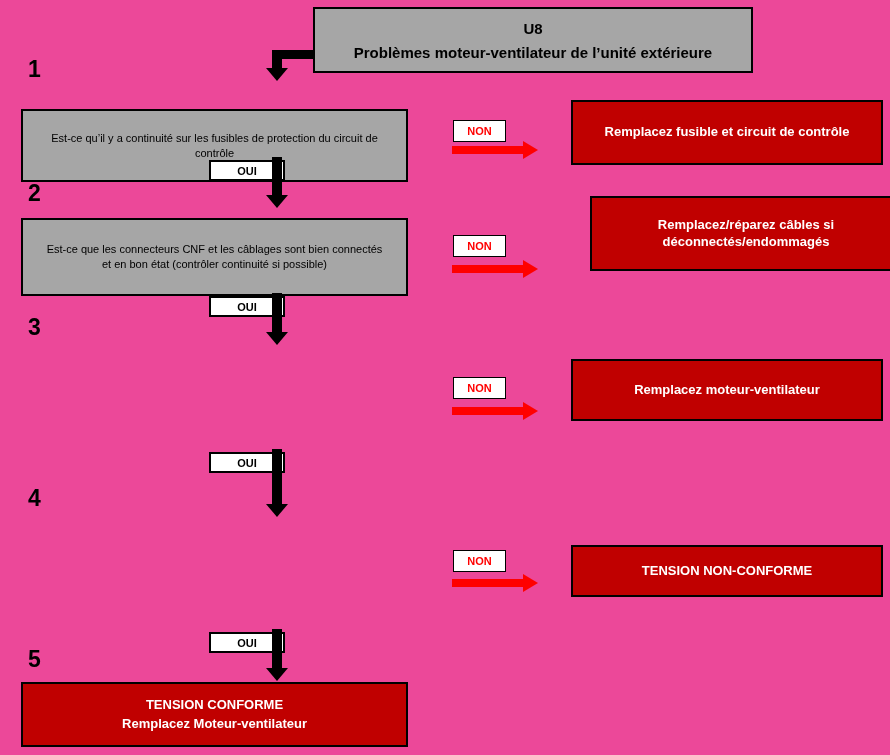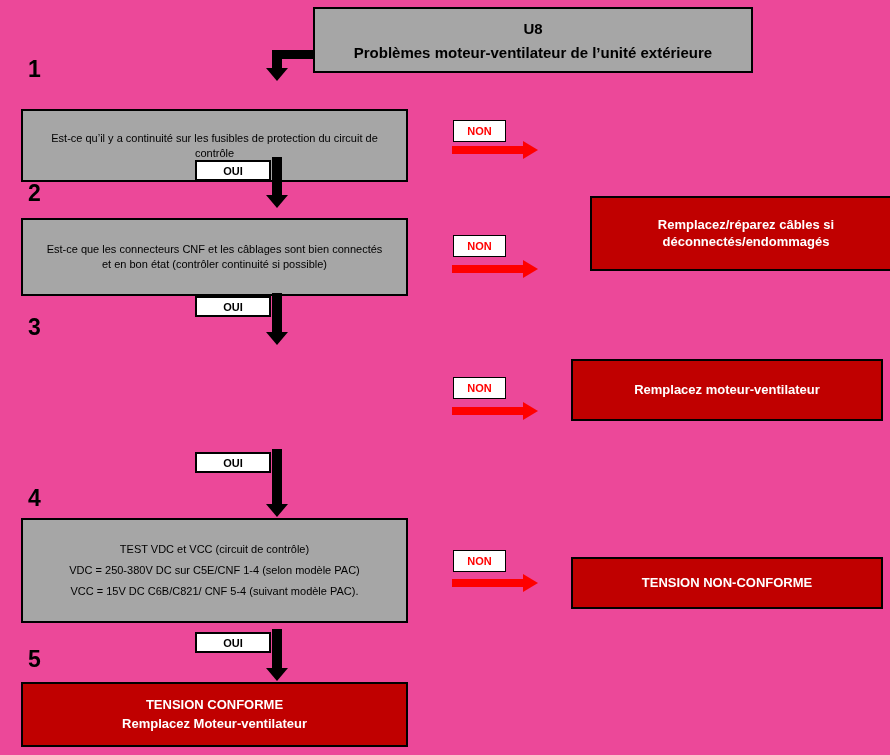--- a/index.html
+++ b/index.html
@@ -33,21 +33,21 @@
   }
   .stepnum {
     position: absolute; left: 28px; color: #000;
     font-size: 23px; font-weight: bold; line-height: 1;
   }
   .tag {
     position: absolute; box-sizing: border-box; background: #fff;
     display: flex; justify-content: center; align-items: center;
     font-weight: bold; font-size: 11px;
   }
-  .tag.oui { left: 195px; width: 76px; height: 21px; border: 2px solid #000; color: #000; }
+  .tag.oui { left: 209px; width: 76px; height: 21px; border: 2px solid #000; color: #000; }
   .tag.non { left: 453px; width: 53px; height: 22px; border: 1.5px solid #000; color: #ff0000; }
   .vbar { position: absolute; left: 272px; width: 10px; background: #000; }
   .vhead {
     position: absolute; left: 266px; width: 0; height: 0;
     border-left: 11px solid transparent; border-right: 11px solid transparent;
     border-top: 13px solid #000;
   }
   .hbar-elbow { position: absolute; left: 272px; top: 50px; width: 42px; height: 9px; background: #000; }
   .rbar { position: absolute; left: 452px; width: 71px; height: 8px; background: #ff0000; }
   .rhead {
@@ -76,20 +76,23 @@
   <div class="stepnum" style="top:487px;">4</div>
   <div class="stepnum" style="top:648px;">5</div>
 
   <div class="qbox" style="top:91px;height:73px;margin-top:18px;">
     <span class="qline">Est-ce qu’il y a continuité sur les fusibles de protection du circuit de</span>
     <span class="qline">contrôle</span>
   </div>
   <div class="tag non" style="top:120px;">NON</div>
   <div class="rbar" style="top:146px;"></div>
   <div class="rhead" style="top:141px;"></div>
+  <div class="redbox" style="left:571px;top:100px;width:312px;height:65px;">
+    <span>Remplacez fusible et circuit de contrôle</span>
+  </div>
   <div class="tag oui" style="top:160px;">OUI</div>
   <div class="vbar" style="top:157px;height:38px;"></div>
   <div class="vhead" style="top:195px;"></div>
 
   <div class="qbox" style="top:210px;height:78px;margin-top:8px;">
     <span class="qline">Est-ce que les connecteurs CNF et les câblages sont bien connectés</span>
     <span class="qline">et en bon état (contrôler continuité si possible)</span>
   </div>
   <div class="tag non" style="top:235px;">NON</div>
   <div class="rbar" style="top:265px;"></div>
@@ -105,29 +108,24 @@
   <div class="tag non" style="top:377px;">NON</div>
   <div class="rbar" style="top:407px;"></div>
   <div class="rhead" style="top:402px;"></div>
   <div class="redbox" style="left:571px;top:359px;width:312px;height:62px;">
     <span>Remplacez moteur-ventilateur</span>
   </div>
   <div class="tag oui" style="top:452px;">OUI</div>
   <div class="vbar" style="top:449px;height:55px;"></div>
   <div class="vhead" style="top:504px;"></div>
 
-  <div class="qbox" style="top:518px;height:105px;">
-    <span class="qline">TEST  VDC et VCC (circuit de contrôle)</span>
-    <span class="qline pgap">VDC = 250-380V DC sur C5E/CNF 1-4 (selon modèle PAC)</span>
-    <span class="qline pgap">VCC = 15V DC C6B/C821/ CNF 5-4 (suivant modèle PAC).</span>
-  </div>
   <div class="tag non" style="top:550px;">NON</div>
   <div class="rbar" style="top:579px;"></div>
   <div class="rhead" style="top:574px;"></div>
-  <div class="redbox" style="left:571px;top:545px;width:312px;height:52px;gap:3px;margin-top:12px;">
+  <div class="redbox" style="left:571px;top:545px;width:312px;height:52px;gap:3px;">
     <span>TENSION NON-CONFORME</span>
   </div>
   <div class="tag oui" style="top:632px;">OUI</div>
   <div class="vbar" style="top:629px;height:39px;"></div>
   <div class="vhead" style="top:668px;"></div>
 
   <div class="redbox" style="left:21px;top:682px;width:387px;height:65px;gap:2px;">
     <span>TENSION CONFORME</span>
     <span>Remplacez Moteur-ventilateur</span>
   </div>

